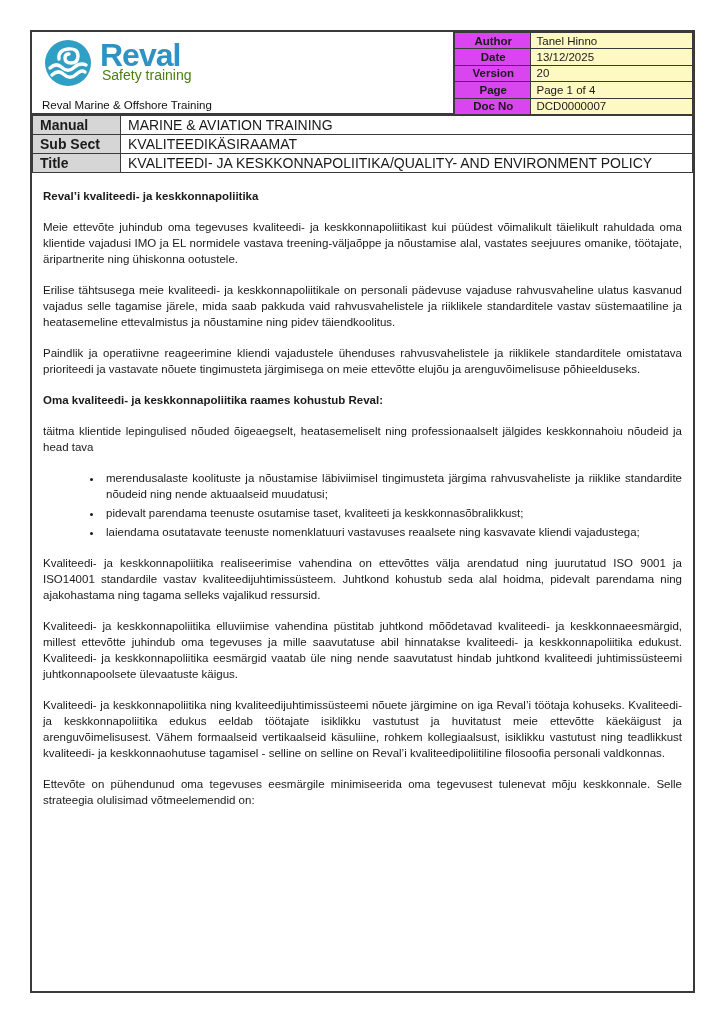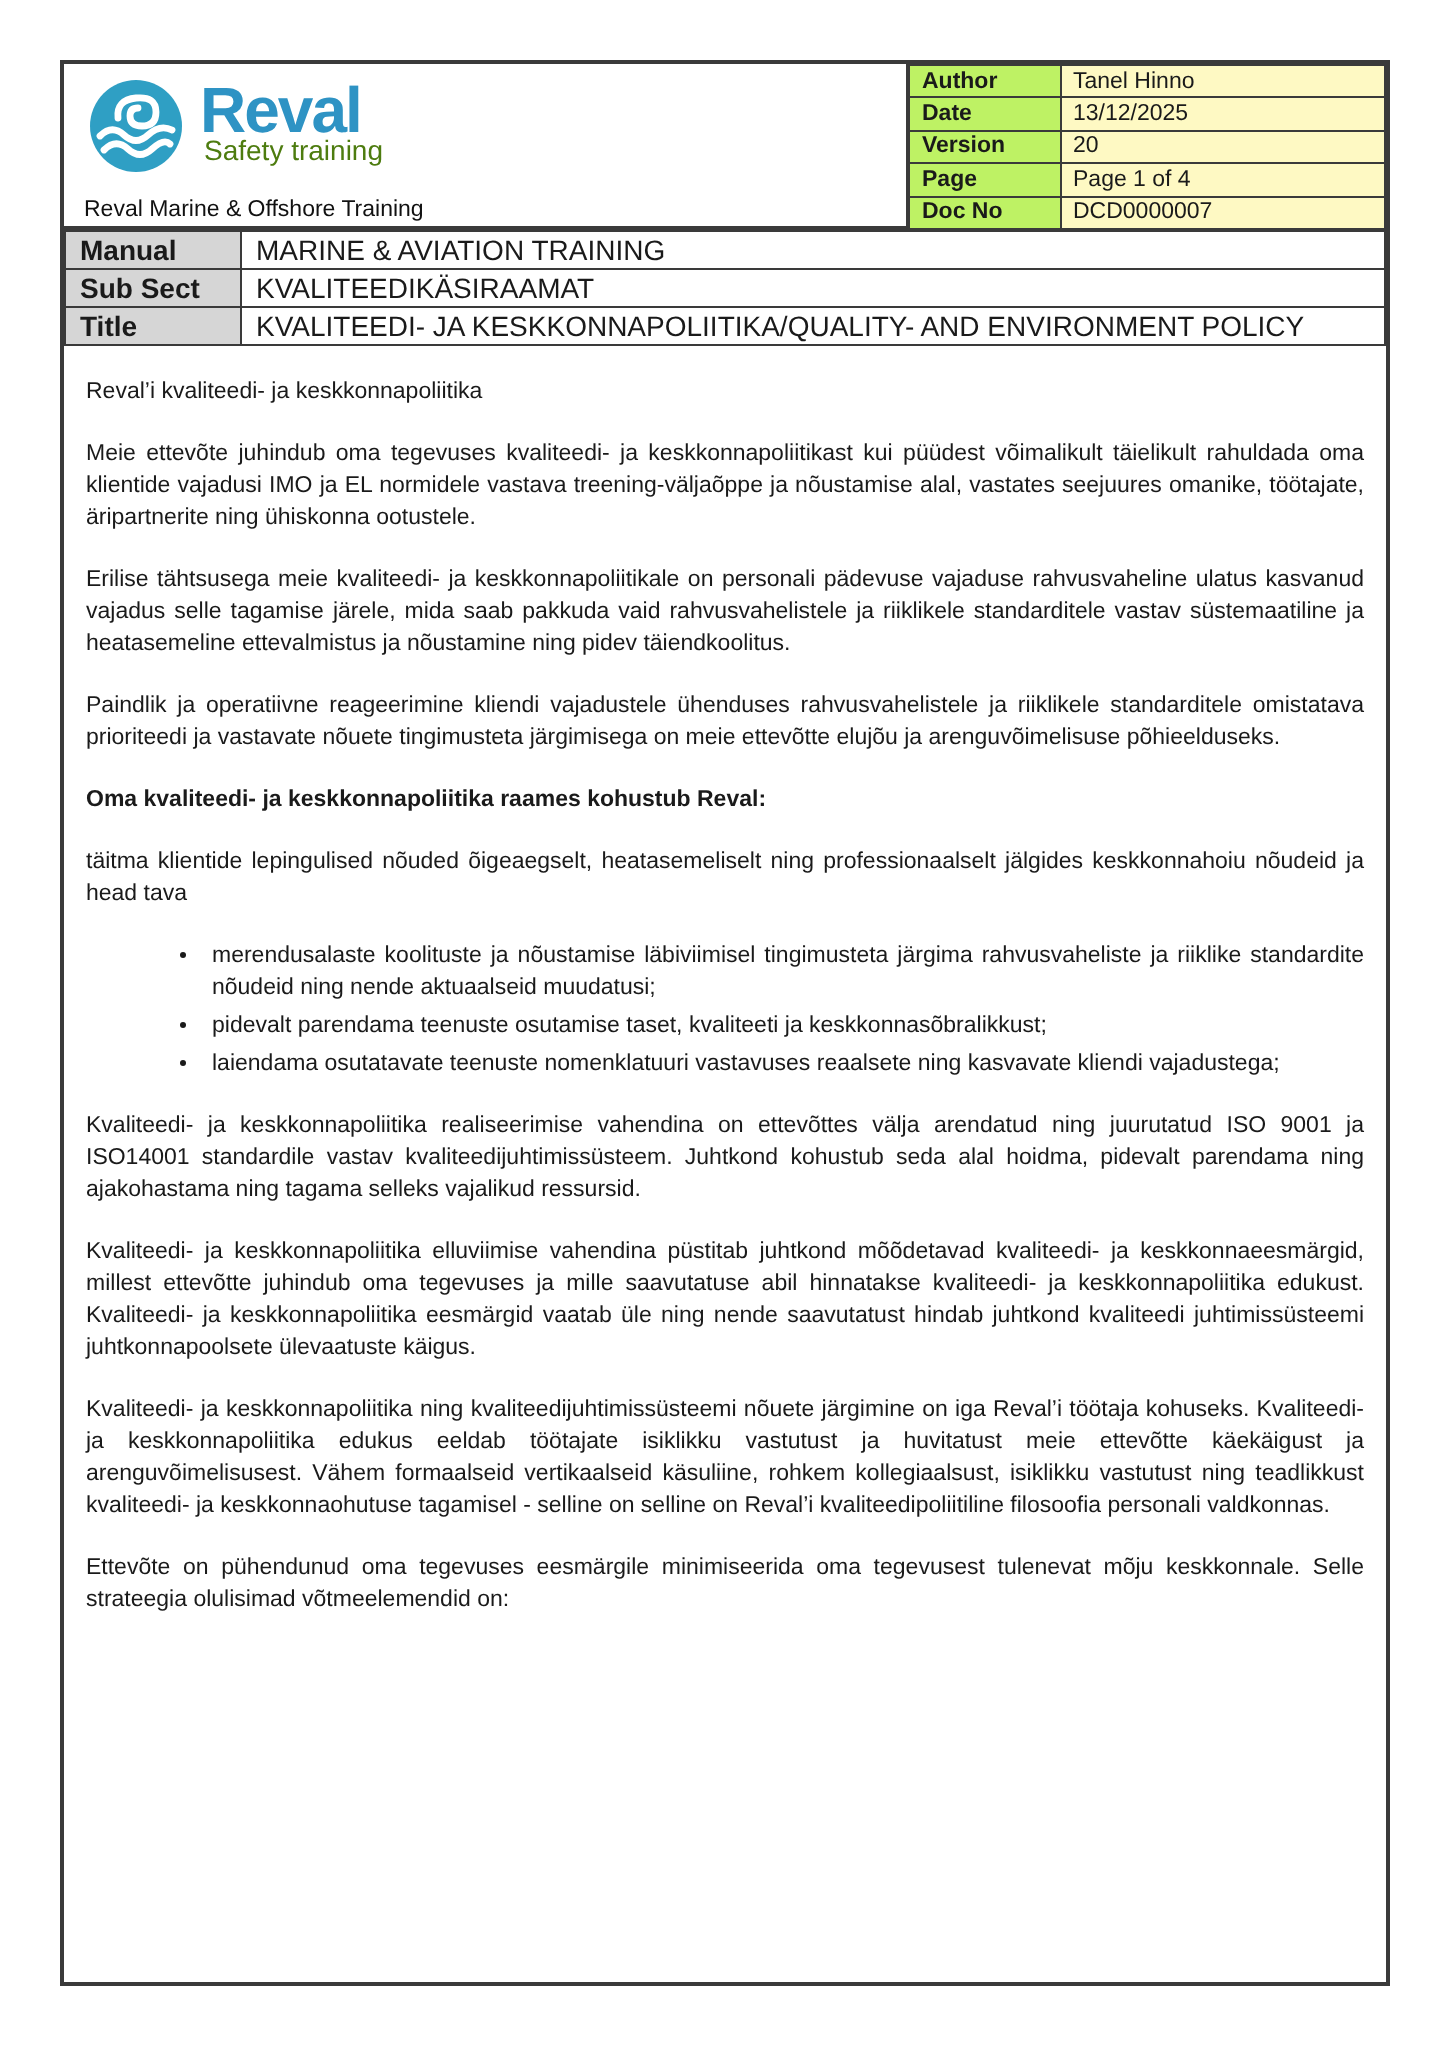--- a/index.html
+++ b/index.html
@@ -53,21 +53,21 @@
   }
   .meta-table th, .meta-table td {
     border: 1px solid #3a3a3a;
     font-size: 11.5px;
     padding: 1px 4px 1px 6px;
     vertical-align: middle;
     height: 16px;
     white-space: nowrap; overflow: hidden;
   }
   .meta-table th {
-    width: 76px; text-align: left; font-weight: bold; background: #bef264;
+    width: 76px; text-align: center; font-weight: bold; background: #d946ef;
   }
   .meta-table td { background: #fef9c3; }
   
   .doc-rows { width: 100%; table-layout: fixed; }
   .doc-rows th, .doc-rows td {
     border: 1px solid #3a3a3a;
     font-size: 14px;
     padding: 1px 4px 1px 7px;
     height: 16.5px;
     vertical-align: middle;
@@ -76,21 +76,21 @@
   .doc-rows th {
     width: 88px; text-align: left; font-weight: bold; background: #d6d6d6;
   }
   
   .doc-body {
     padding: 7px 11px 0 11px;
     font-size: 11.5px;
     line-height: 16px;
   }
   .doc-body .heading {
-    font-weight: normal;
+    font-weight: bold;
     margin: 8px 0 15px 0;
   }
   .doc-body .heading2 {
     font-weight: bold;
     margin: 15px 0;
   }
   .doc-body p.para {
     text-align: justify;
     margin: 15px 0;
   }

